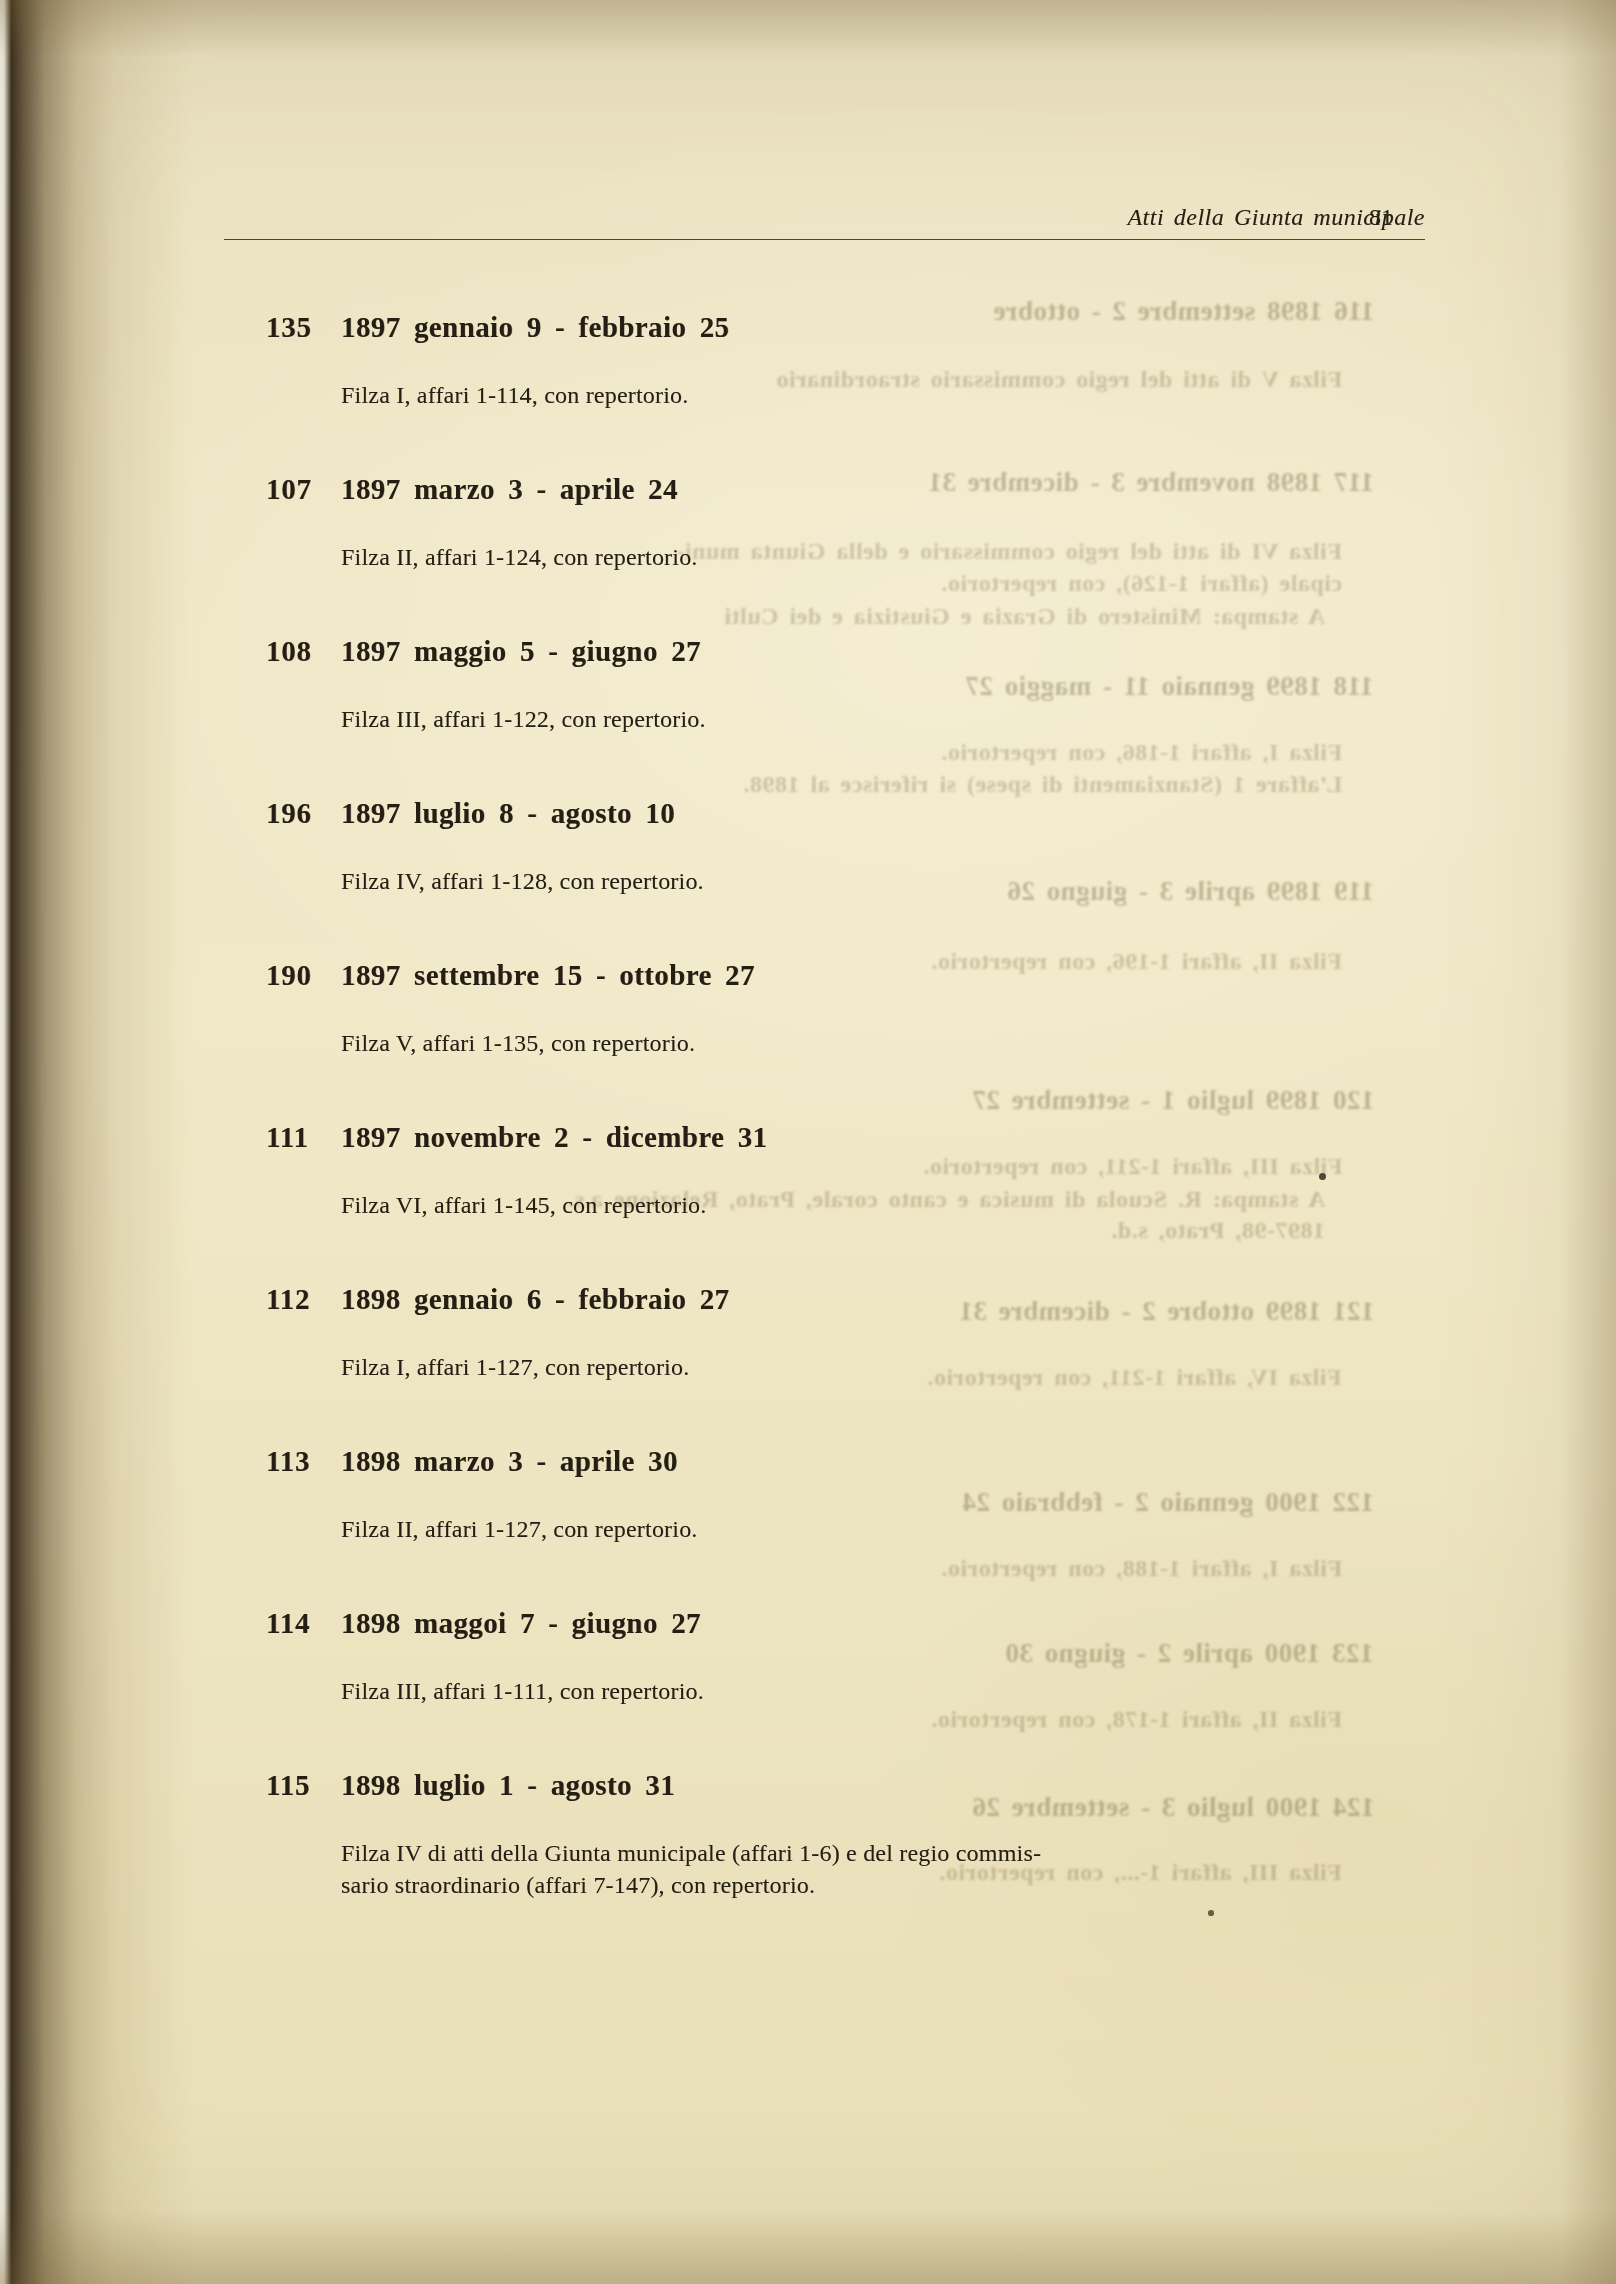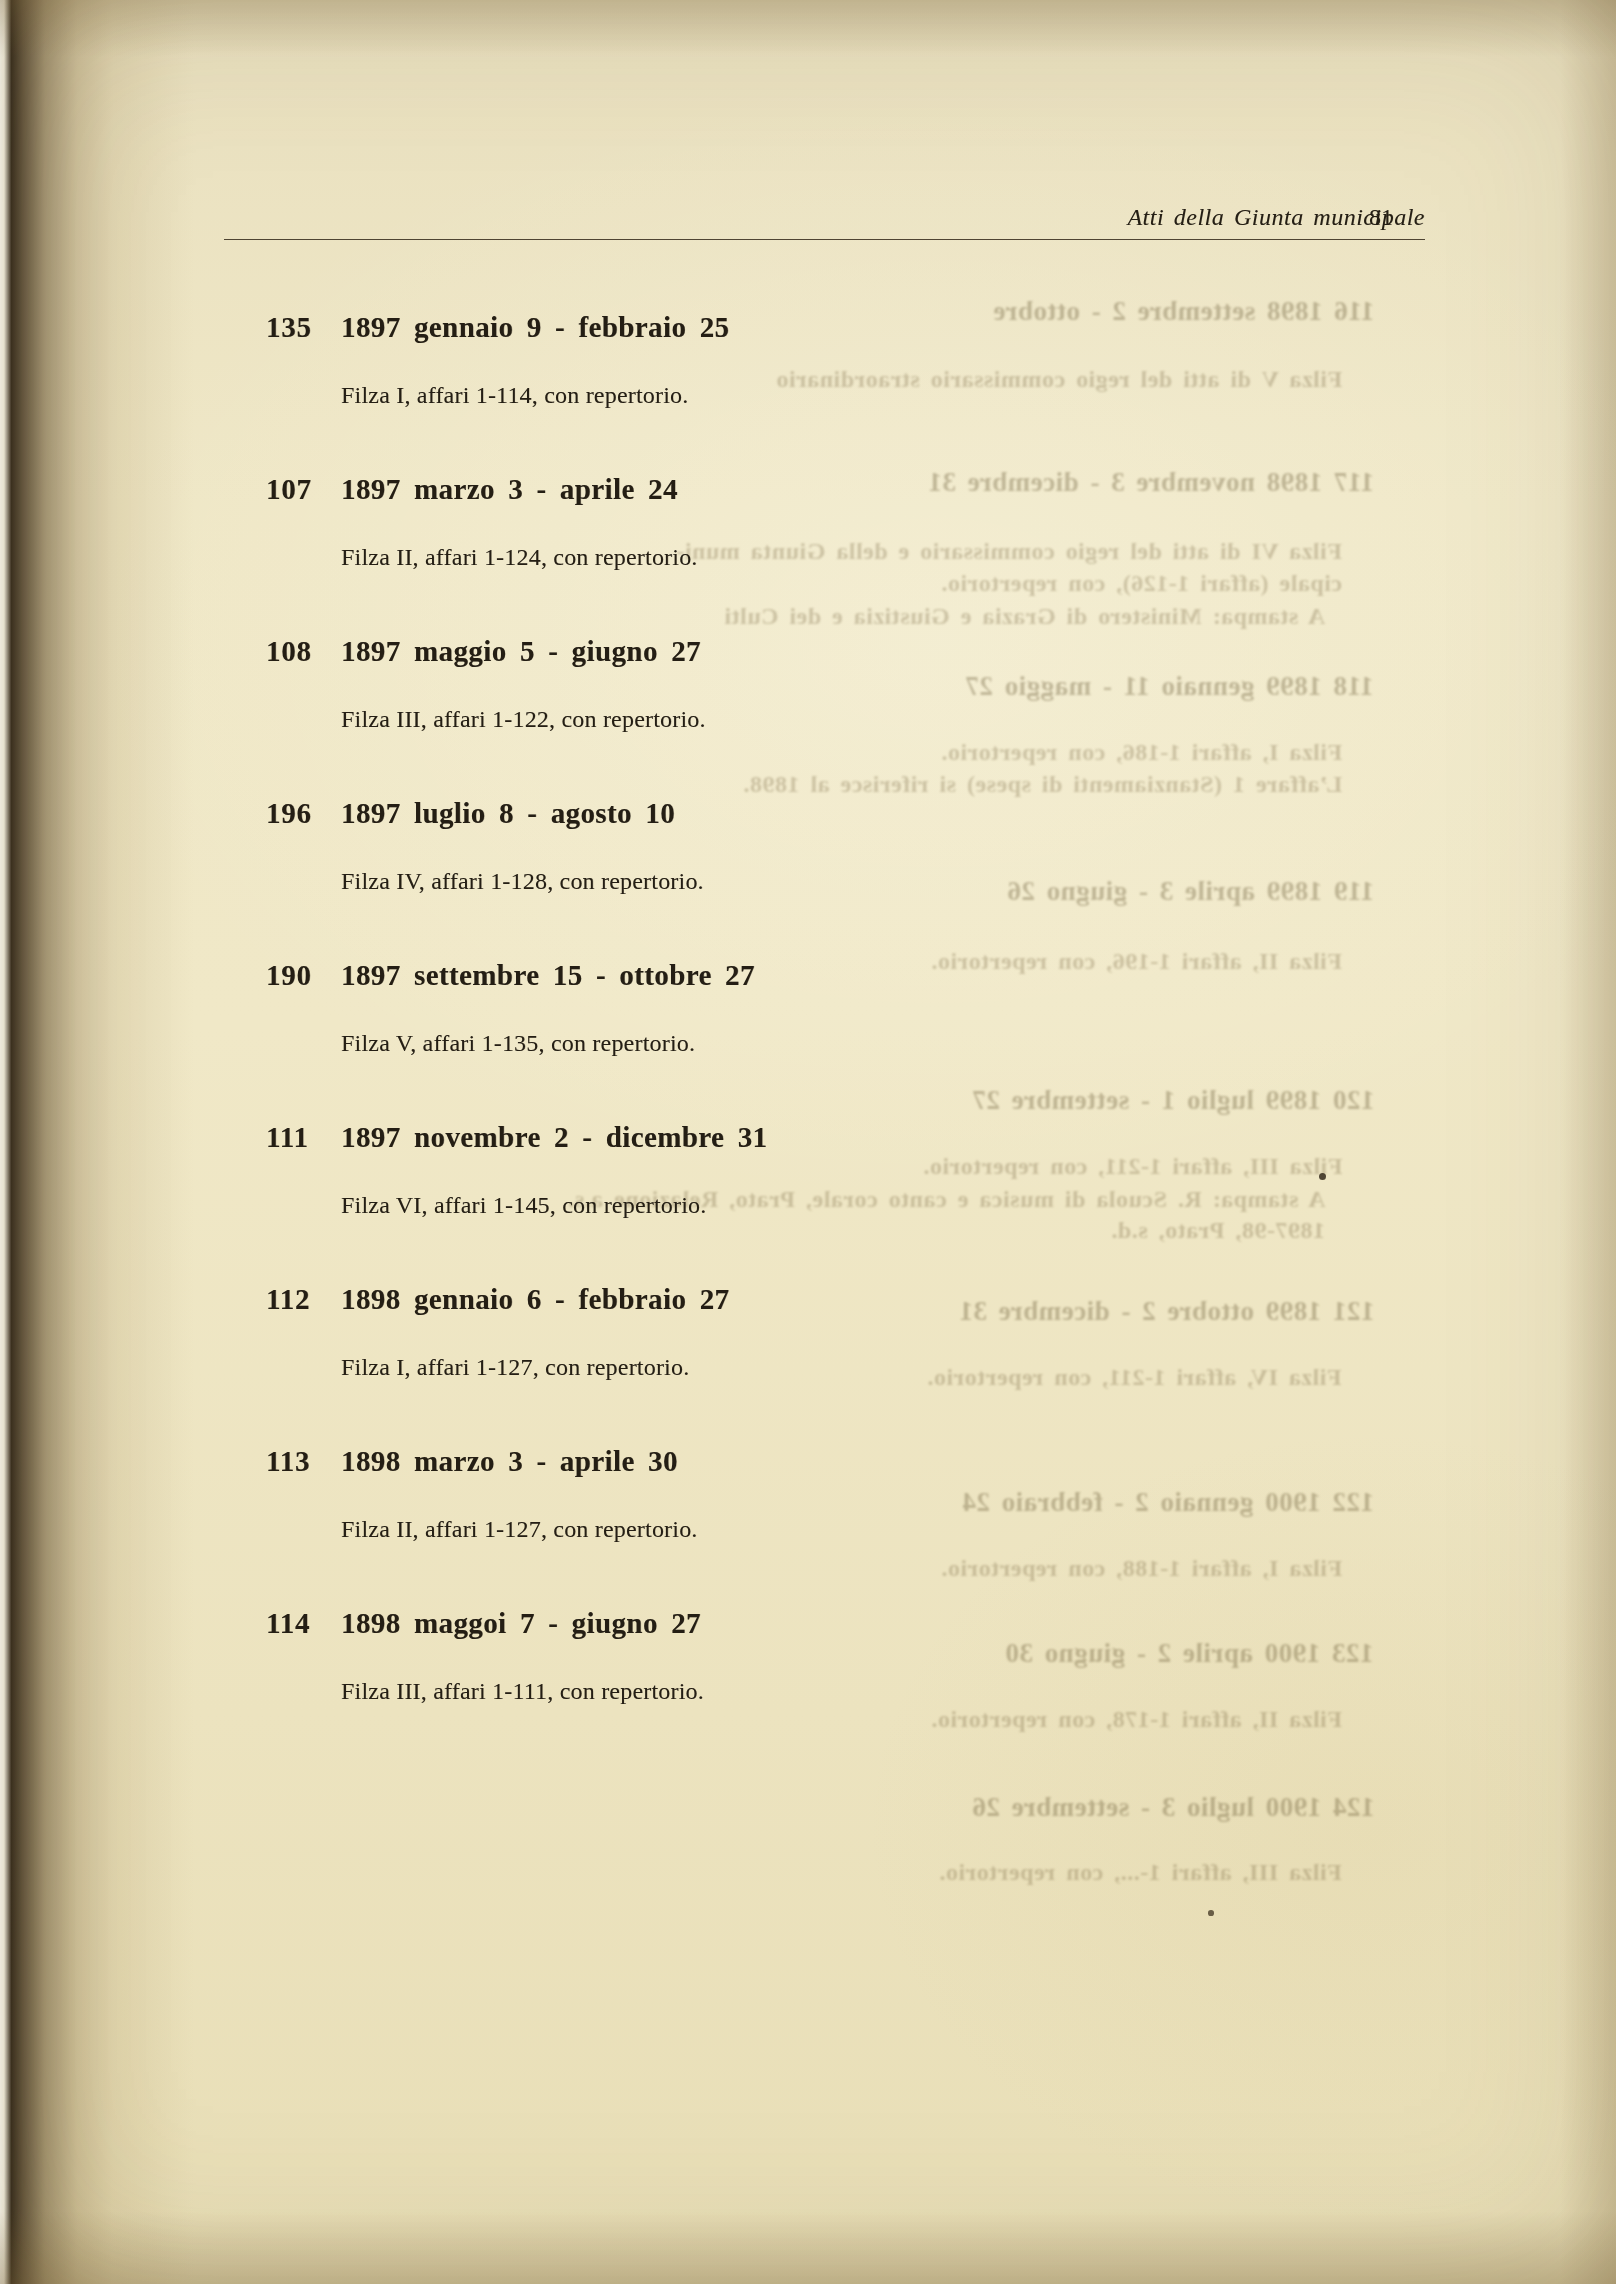--- a/index.html
+++ b/index.html
@@ -213,20 +213,30 @@
   <article class="entry">
     <div class="entry-number">114</div>
     <div class="entry-body">
       <div class="entry-heading">1898 maggoi 7 - giugno 27</div>
       <div class="entry-lines">
               <div class="entry-line">Filza III, affari 1-111, con repertorio.</div>
             </div>
     </div>
   </article>
 
+  <article class="entry">
+    <div class="entry-number">115</div>
+    <div class="entry-body">
+      <div class="entry-heading">1898 luglio 1 - agosto 31</div>
+      <div class="entry-lines">
+              <div class="entry-line">Filza IV di atti della Giunta municipale (affari 1-6) e del regio commis-</div>
+              <div class="entry-line">sario straordinario (affari 7-147), con repertorio.</div>
+            </div>
+    </div>
+  </article>
 </main>
 
     <div class="speck speck1"></div>
     <div class="speck speck2"></div>
   </div>
 
   <div class="edge edge-left"></div>
   <div class="edge edge-top"></div>
   <div class="edge edge-right"></div>
   <div class="edge edge-bottom"></div>

